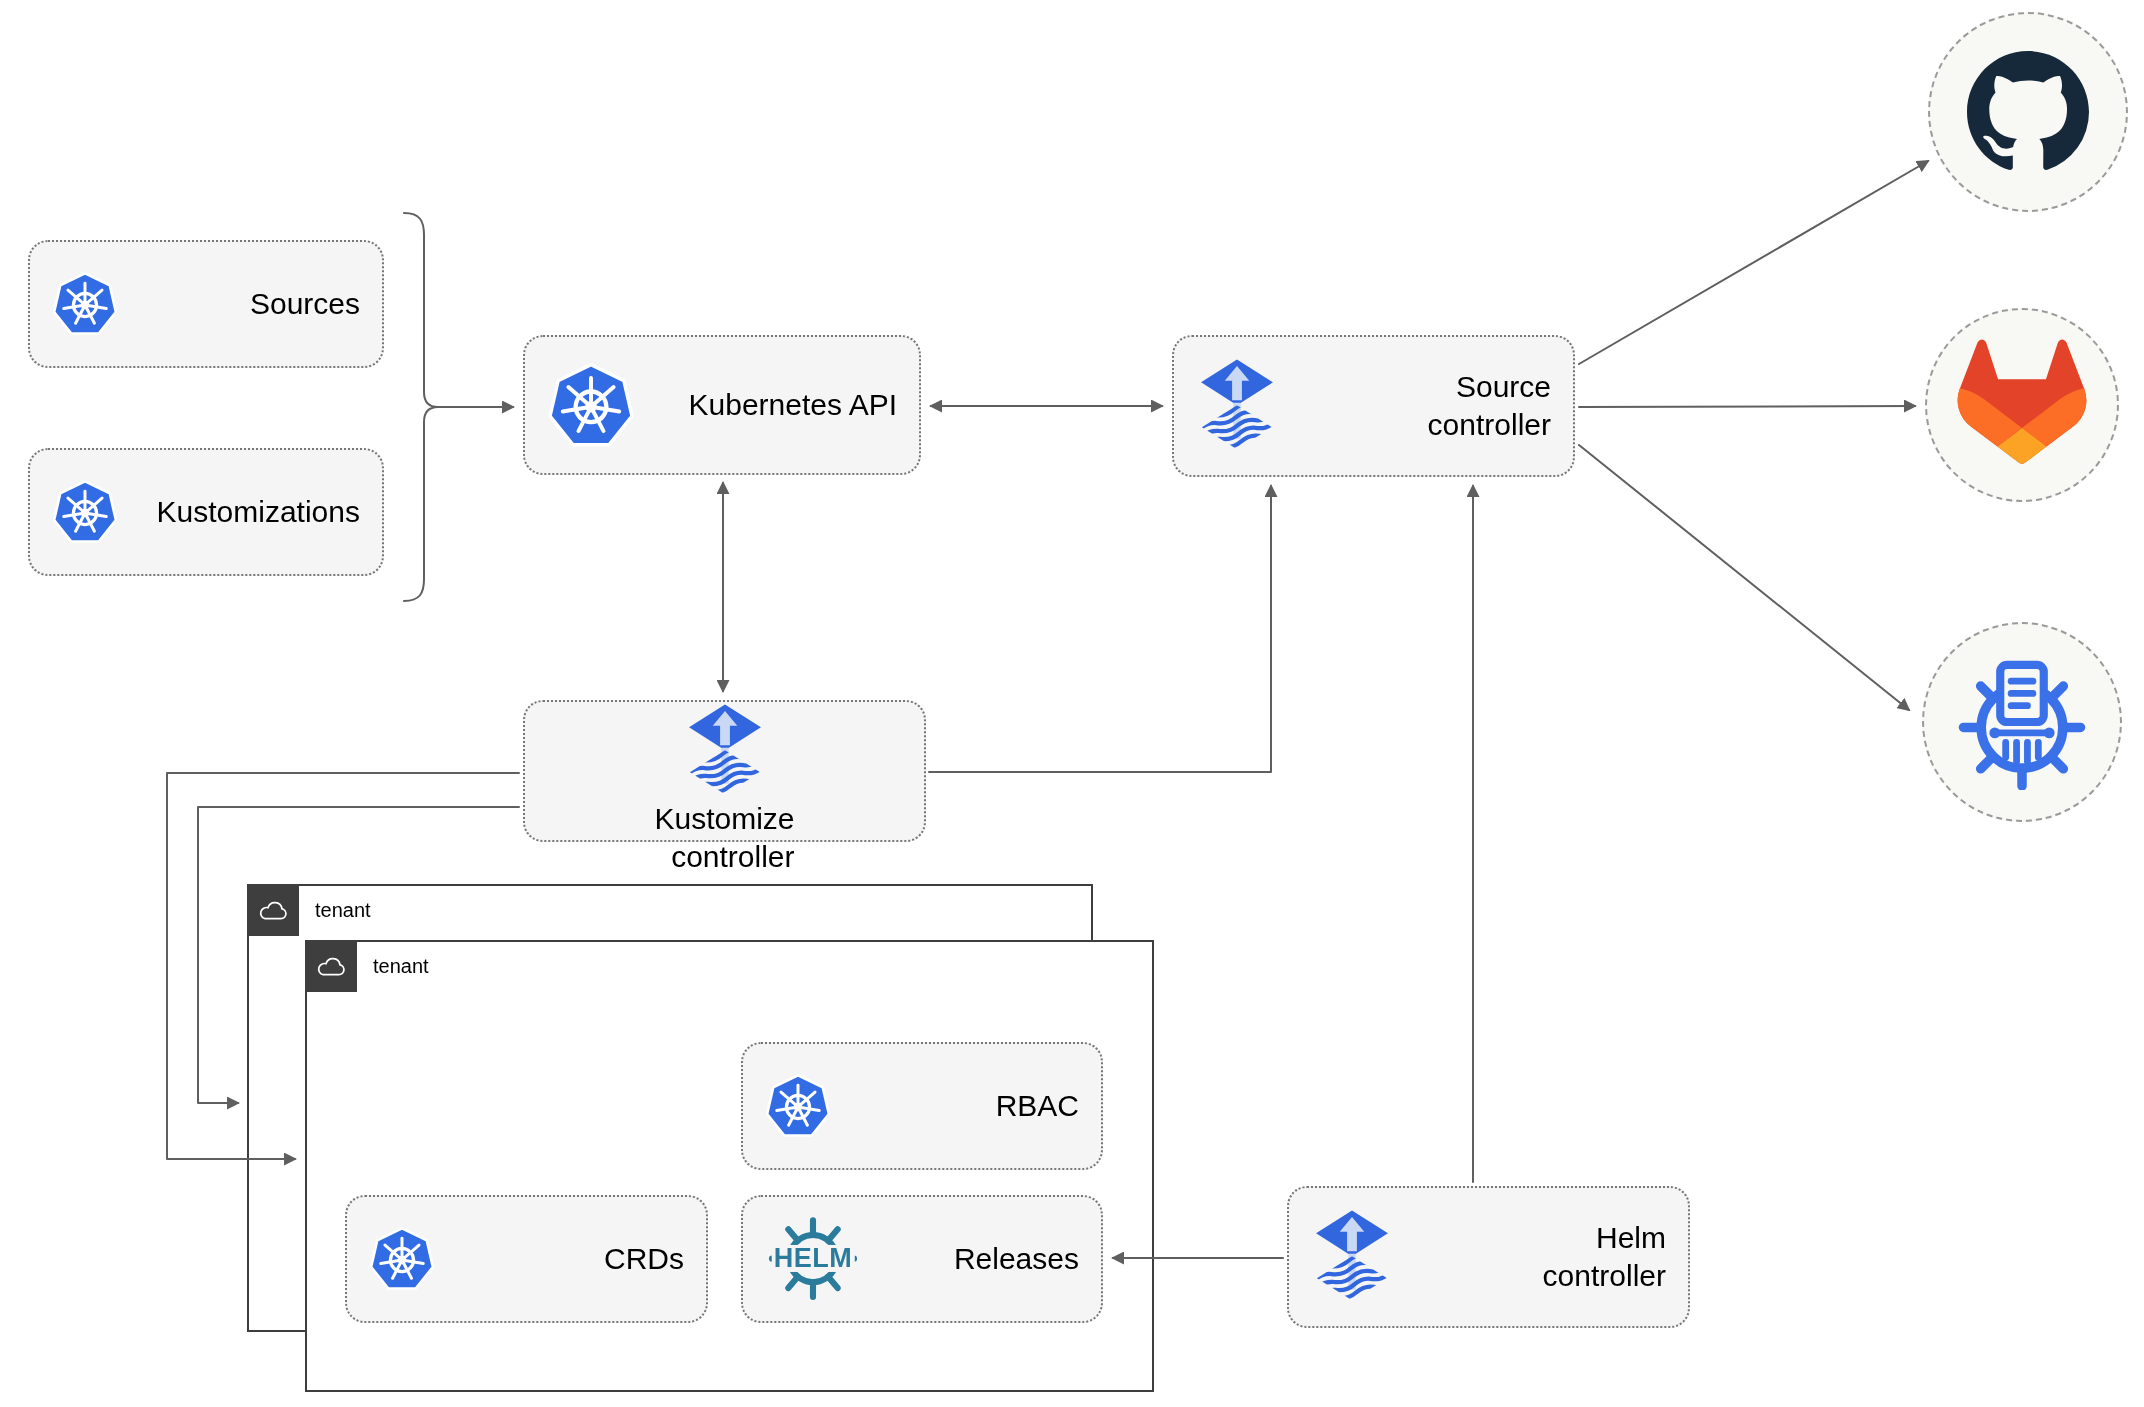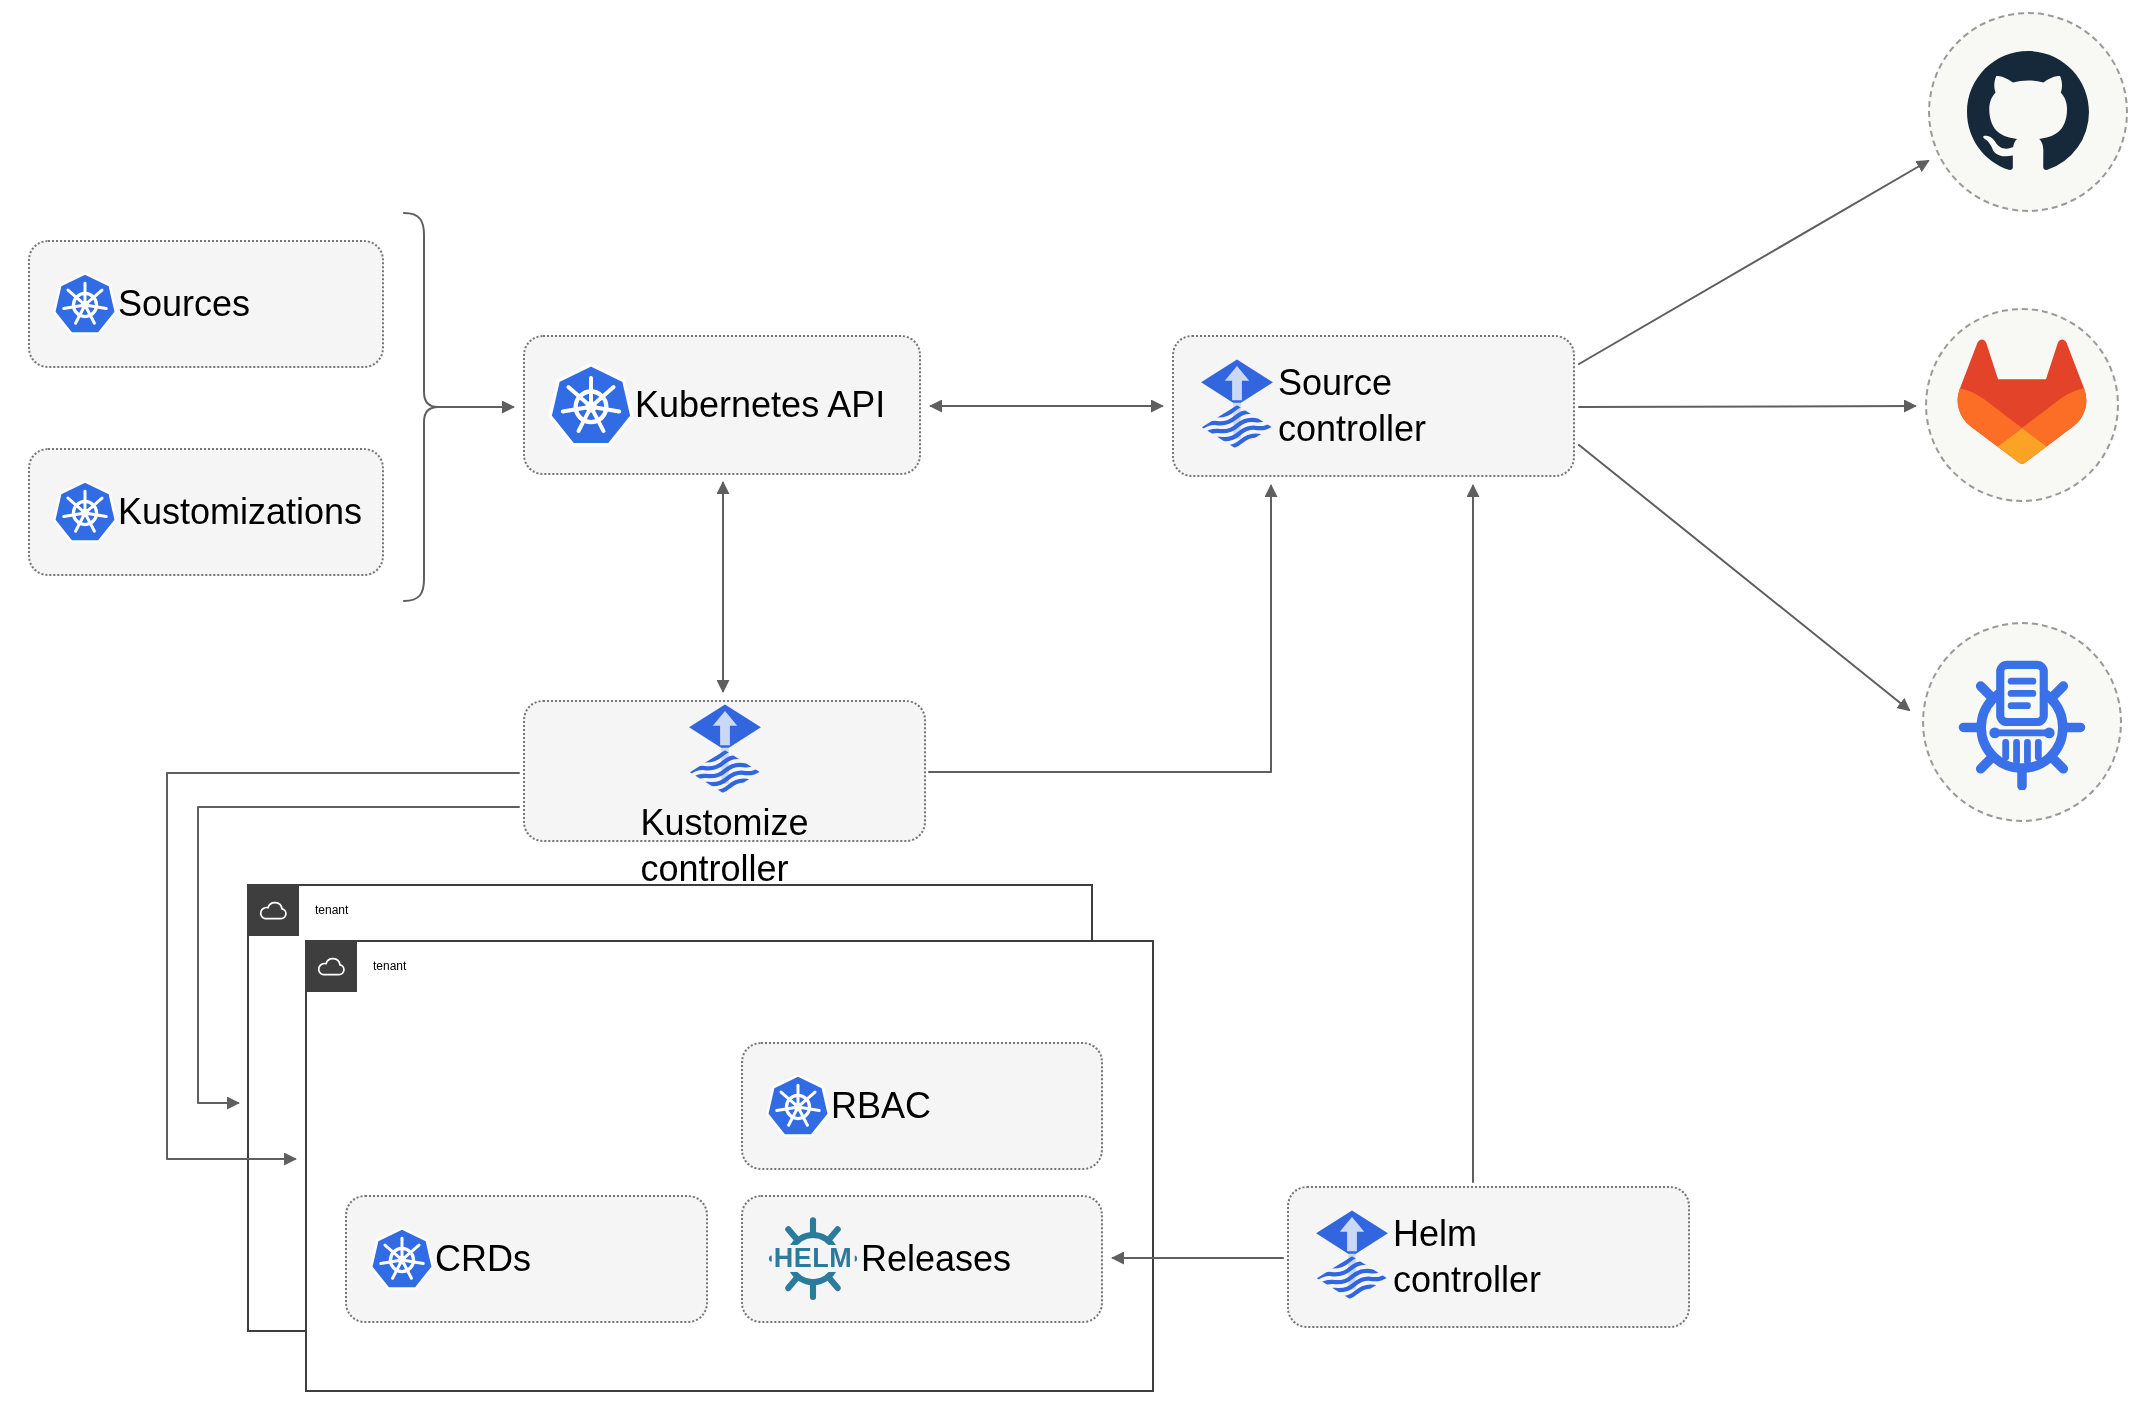--- a/index.html
+++ b/index.html
@@ -5,29 +5,29 @@
   html,body{margin:0;padding:0;background:#fff;}
   .canvas{
     position:relative;width:2144px;height:1407px;background:#ffffff;
     font-family:"Liberation Sans",sans-serif;overflow:hidden;color:#000;
   }
   
   .pill{
     position:absolute;background:#F5F5F5;border:2px dotted #767676;border-radius:20px;
     display:flex;align-items:center;box-sizing:border-box;padding:0 22px;
   }
-  .pill .lbl{flex:1;text-align:left;font-size:36px;line-height:1.28;white-space:pre-line;color:#000;}
+  .pill .lbl{flex:1;text-align:right;font-size:30px;line-height:1.28;white-space:pre-line;color:#000;}
   .icon{flex:none;display:flex;align-items:center;justify-content:center;}
   
   .tenant{position:absolute;background:#ffffff;border:2px solid #3E3E3E;box-sizing:border-box;}
   .tenant .tab{
     position:absolute;top:-2px;left:-2px;width:52px;height:52px;background:#3E3E3E;
     display:flex;align-items:center;justify-content:center;
   }
-  .tenant .tlabel{position:absolute;top:-2px;left:66px;height:52px;line-height:52px;font-size:12px;color:#000;}
+  .tenant .tlabel{position:absolute;top:-2px;left:66px;height:52px;line-height:52px;font-size:20px;color:#000;}
   
   .remote{
     position:absolute;border-radius:50%;border:2px dashed #9A9A9A;background:#F8F8F4;
     display:flex;align-items:center;justify-content:center;box-sizing:border-box;
   }
   
   .helm-icon{position:relative;width:96px;height:88px;}
   .helm-icon svg{position:absolute;inset:0;}
   .helm-word{
     position:absolute;left:50%;top:50%;transform:translate(-50%,-52%);

